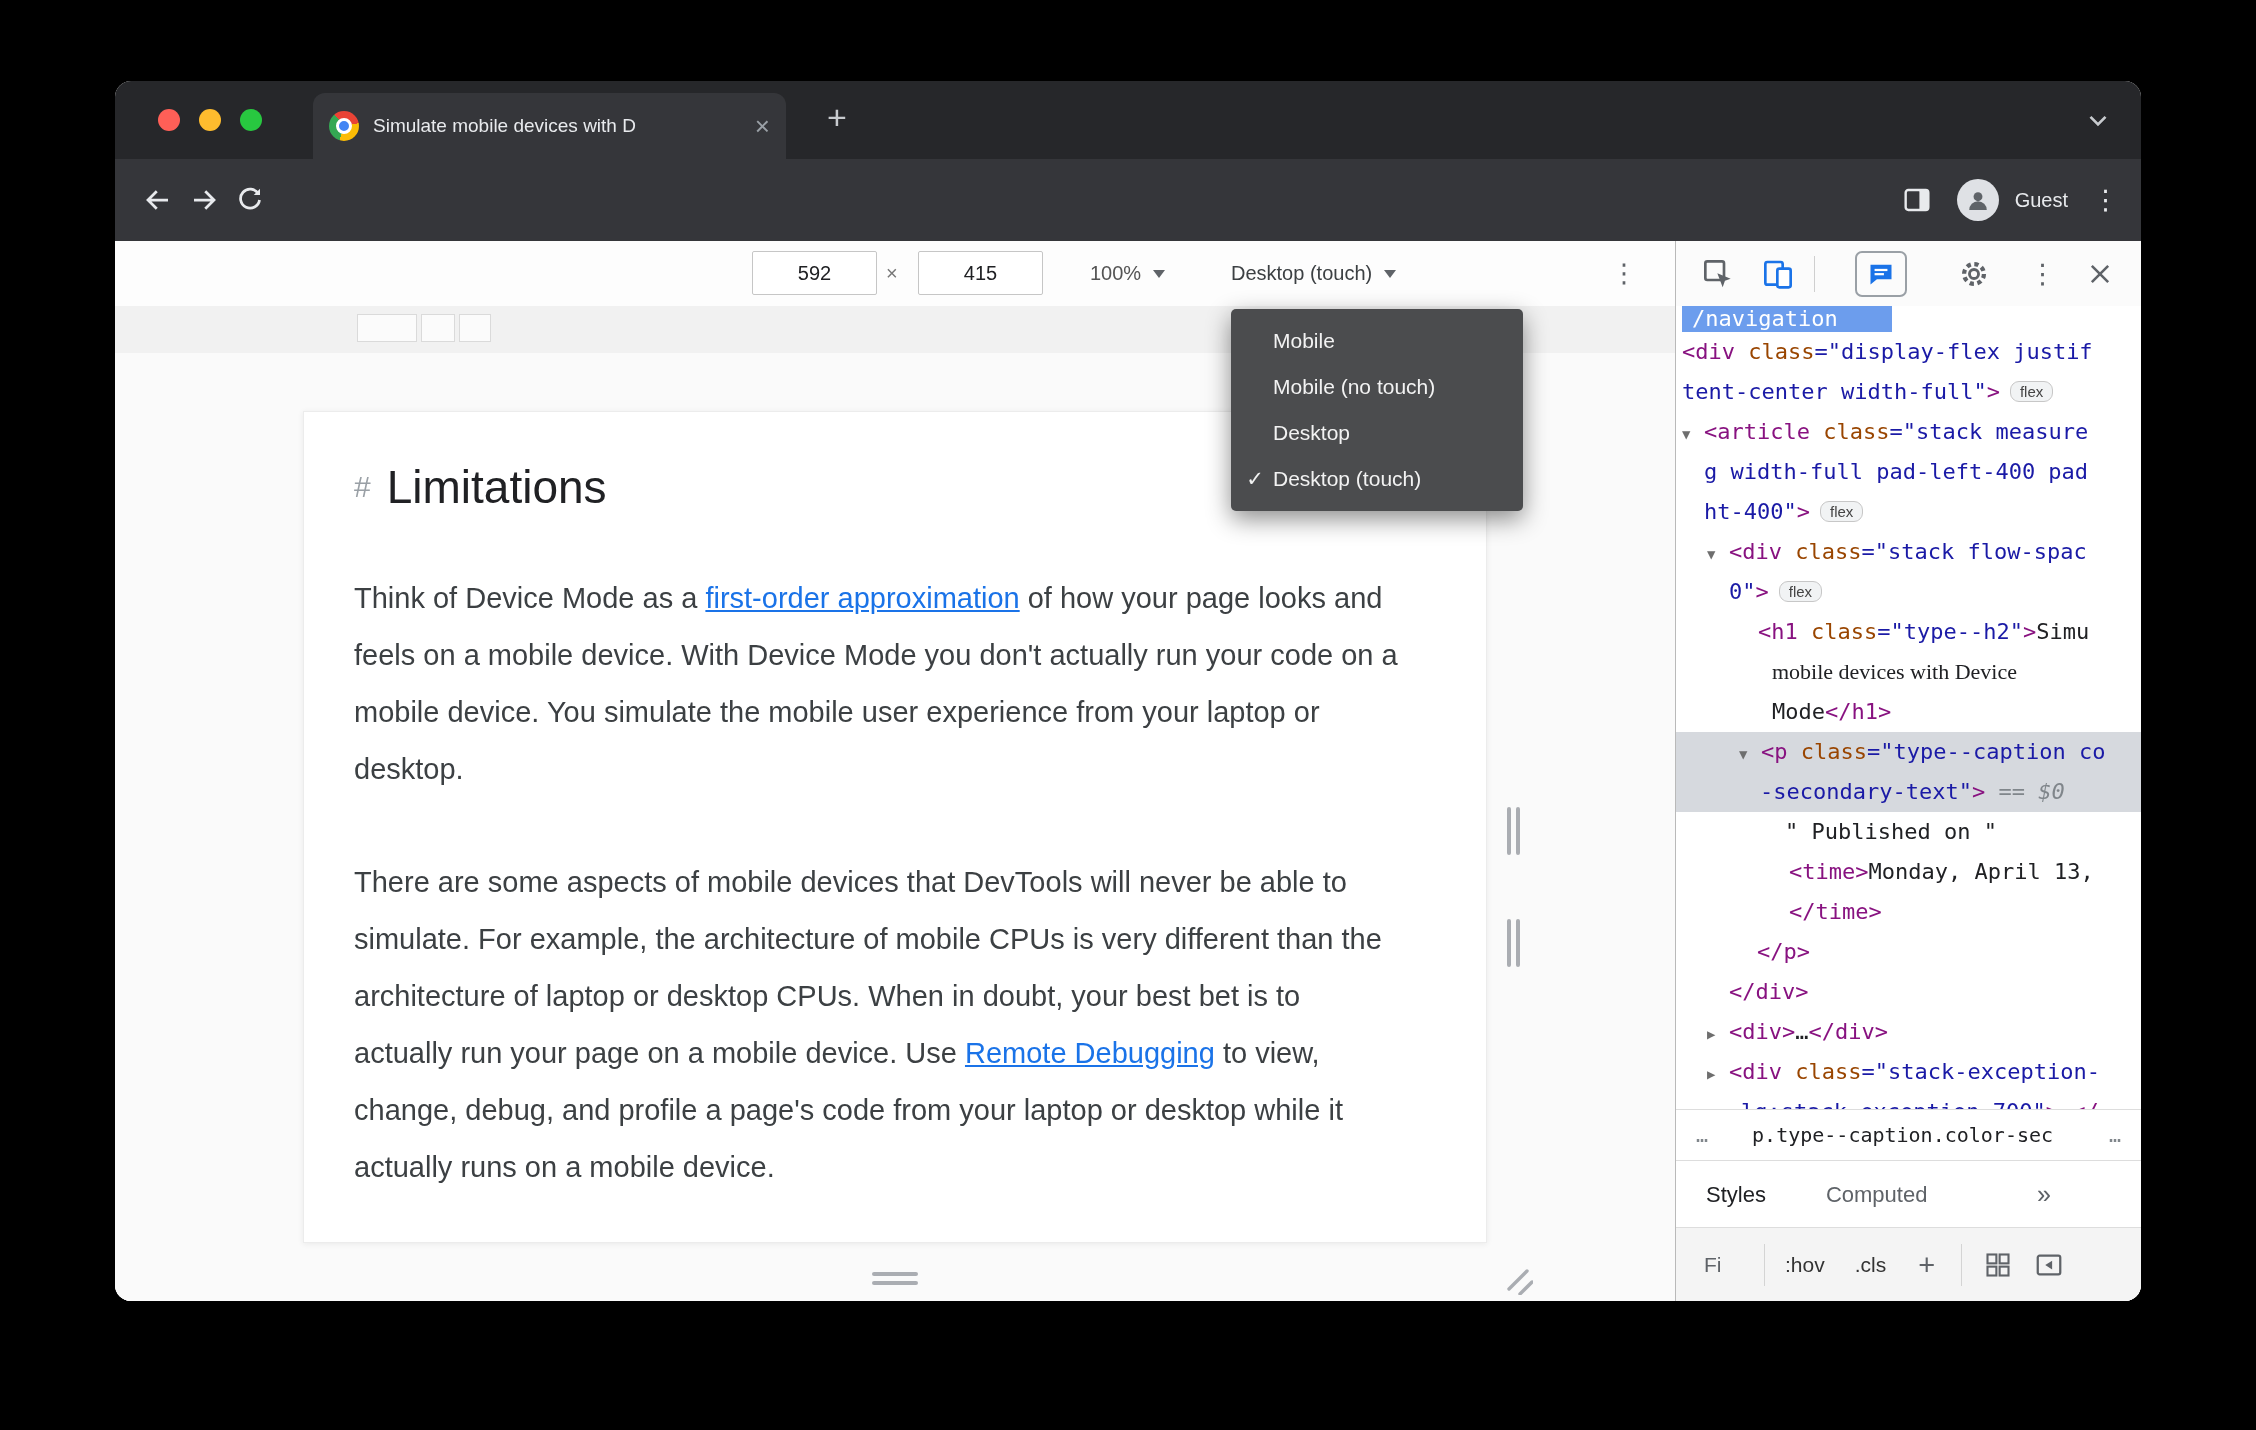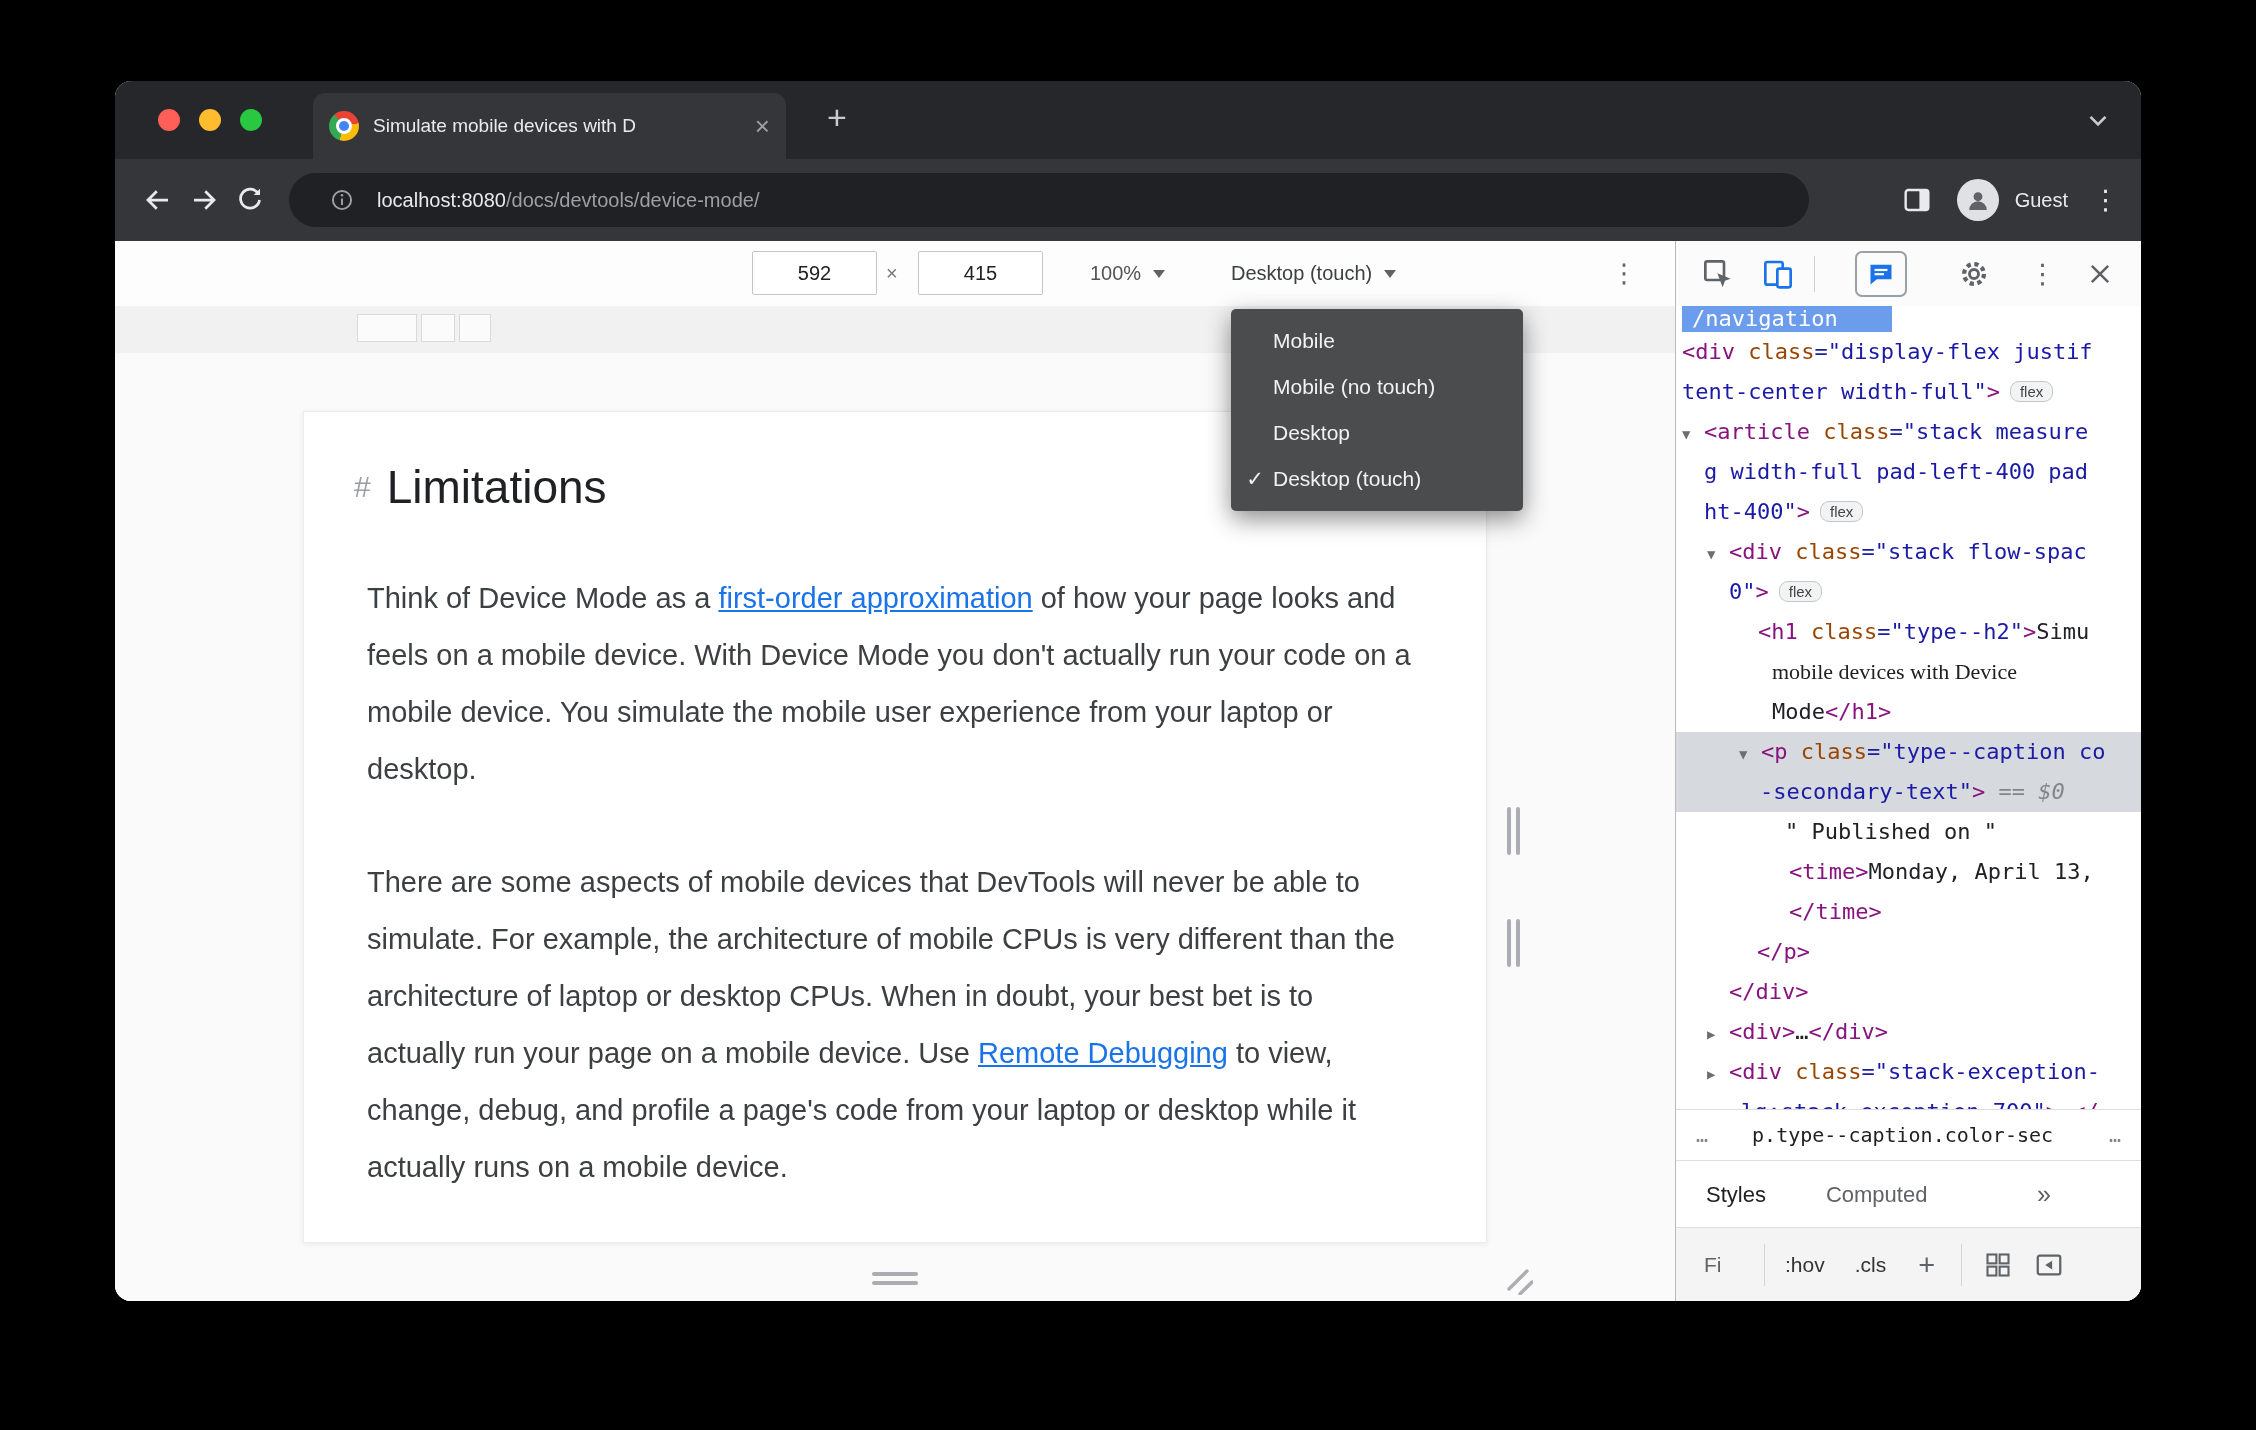--- a/index.html
+++ b/index.html
@@ -55,21 +55,21 @@
   .ruler .seg{position:absolute;top:8px;height:28px;background:#fbfbfb;border:1px solid #dadada;box-sizing:border-box;}
   .seg1{left:242px;width:60px}.seg2{left:306px;width:34px}.seg3{left:344px;width:32px}
 
   .viewport{position:absolute;top:112px;left:0;right:0;bottom:0;background:#fafafa;}
   .page-card{position:absolute;left:188px;top:58px;width:1184px;height:832px;background:#fff;
       border:1px solid #ececec;box-shadow:0 1px 6px rgba(0,0,0,.07);box-sizing:border-box;
       padding:40px 50px 0;overflow:hidden;}
   .doc-h1{display:flex;align-items:center;gap:16px;margin:8px 0 0;}
   .hash{font-size:30px;color:#9aa0a6;}
   .doc-title{font-size:46px;color:#202124;font-weight:500;}
-  .doc-p{margin:56px 13px 0;font-size:29px;line-height:57px;color:#3c4043;width:1048px;}
+  .doc-p{margin:56px 0 0;font-size:29px;line-height:57px;color:#3c4043;width:1048px;}
   .doc-p a{color:var(--accent,#1a73e8);text-decoration:underline;}
 
   .handle-right{position:absolute;left:1392px;top:566px;width:16px;height:48px;}
   .handle-right::before,.handle-right::after{content:"";position:absolute;top:0;width:4px;height:48px;background:#aaadb2;border-radius:2px;}
   .handle-right::before{left:0}.handle-right::after{left:9px}
   .handle-bottom{position:absolute;left:757px;top:1031px;width:46px;height:14px;}
   .handle-bottom::before,.handle-bottom::after{content:"";position:absolute;left:0;width:46px;height:4px;background:#aaadb2;border-radius:2px;}
   .handle-bottom::before{top:0}.handle-bottom::after{top:9px}
   .handle-corner{position:absolute;left:1390px;top:1026px;}
 
@@ -159,30 +159,20 @@
         <svg width="30" height="30" viewBox="0 0 24 24">
             <path d="M4 12h15M13 5l7 7-7 7" fill="none" stroke="#e8eaed" stroke-width="2.2"></path>
           </svg>
       </span>
       <span class="nav-btn">
         <svg width="30" height="30" viewBox="0 0 24 24">
             <path d="M18.6 7A7.6 7.6 0 1 0 19.6 12" fill="none" stroke="#e8eaed" stroke-width="2.2"></path>
             <path d="M20 3v5h-5z" fill="#e8eaed"></path>
           </svg>
       </span>
-      <div class="addressbar">
-        <span class="nav-btn">
-          <svg width="26" height="26" viewBox="0 0 24 24">
-              <circle cx="12" cy="12" r="8.4" fill="none" stroke="#9aa0a6" stroke-width="1.8"></circle>
-              <rect x="11.1" y="10.6" width="1.8" height="6" fill="#9aa0a6"></rect>
-              <circle cx="12" cy="7.6" r="1.2" fill="#9aa0a6"></circle>
-            </svg>
-        </span>
-        <span class="url"><span class="host">localhost:8080</span><span class="path">/docs/devtools/device-mode/</span></span>
-      </div>
       <div class="nav-right">
         <span class="dt-icon">
           <svg width="32" height="32" viewBox="0 0 24 24">
               <rect x="3.5" y="4.5" width="17" height="15" rx="2" fill="none" stroke="#e8eaed" stroke-width="1.8"></rect>
               <rect x="13.8" y="4.5" width="6.7" height="15" rx="1" fill="#e8eaed"></rect>
             </svg>
         </span>
         <span class="avatar">
           <svg width="28" height="28" viewBox="0 0 24 24">
               <circle cx="12" cy="9.2" r="3.8" fill="#5f6368"></circle>

